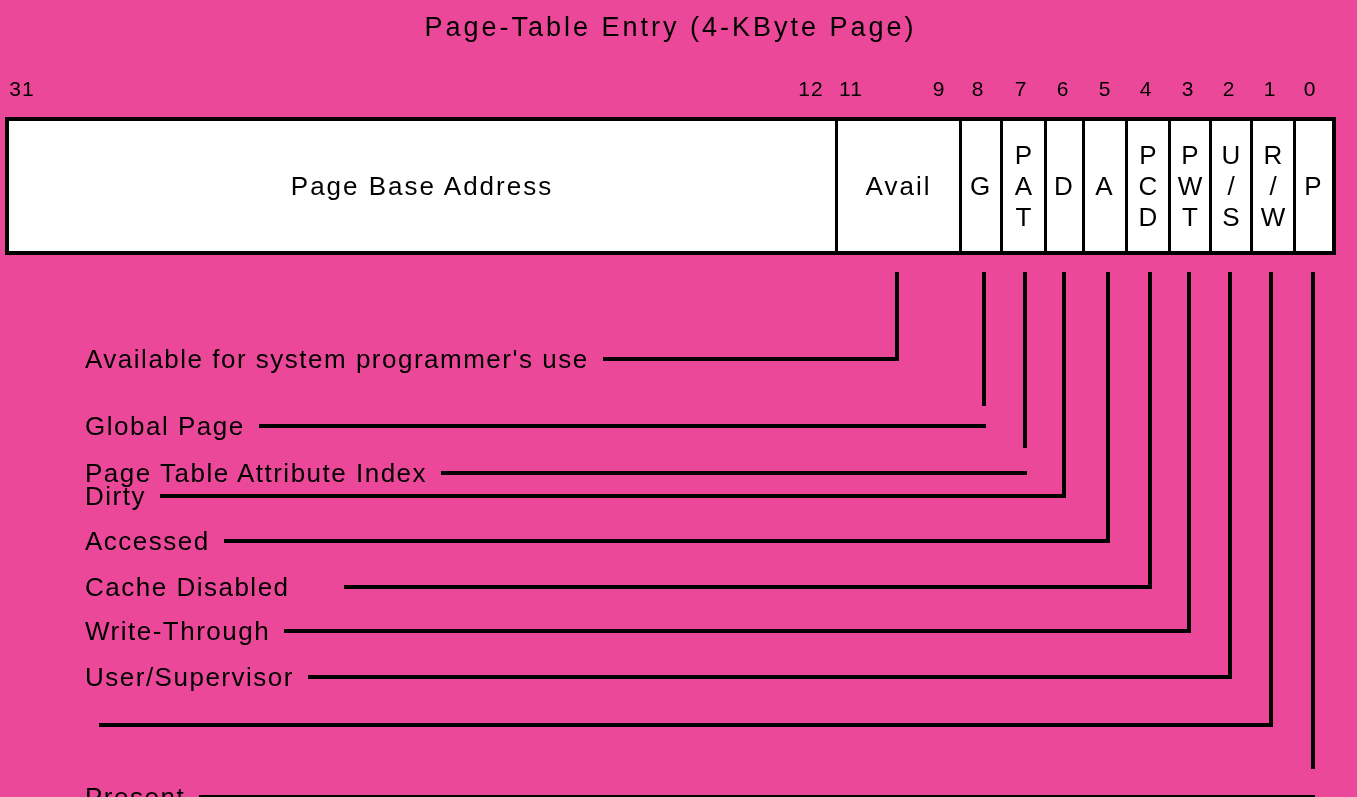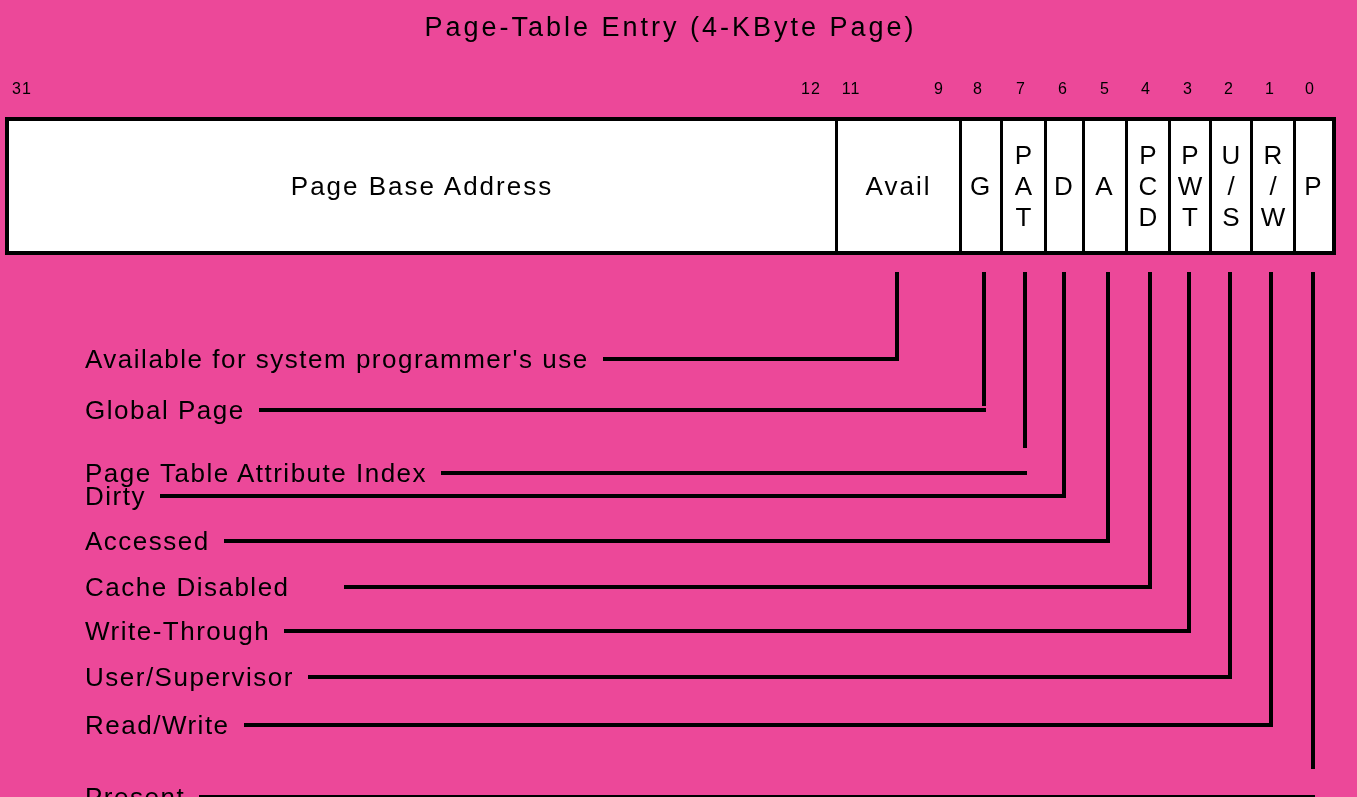--- a/index.html
+++ b/index.html
@@ -8,21 +8,21 @@
     font-family:"Liberation Sans","DejaVu Sans",sans-serif;color:#000;
   }
   
   #title{
     position:absolute;left:5px;top:12px;width:1331px;text-align:center;
     font-size:27px;letter-spacing:3px;white-space:nowrap;
   }
   
   .bit-num{
     position:absolute;top:76px;height:26px;line-height:26px;
-    font-size:16px;letter-spacing:1px;transform:translateX(-50%);white-space:nowrap;
+    font-size:21px;letter-spacing:1px;transform:translateX(-50%);white-space:nowrap;
   }
   
   #register{
     position:absolute;left:5px;top:117px;width:1331px;height:138px;
     border:4px solid #000;box-sizing:border-box;display:flex;background:#fff;
   }
   .cell{
     box-sizing:border-box;height:100%;display:flex;align-items:center;justify-content:center;
     border-right:3px solid #000;
   }
@@ -108,21 +108,21 @@
     <span class="bit-num" style="left: 1146px;">4</span>
     <span class="bit-num" style="left: 1188px;">3</span>
     <span class="bit-num" style="left: 1229px;">2</span>
     <span class="bit-num" style="left: 1270px;">1</span>
     <span class="bit-num" style="left: 1310px;">0</span>
     <div class="conn-row" style="left: 85px; top: 343px; width: 814px; text-align: right;">
       <span class="conn-label">Available for system programmer's use</span>
       <div class="conn-line"></div>
     </div>
     <div class="conn-vert" style="left: 895px; top: 272px; height: 87px;"></div>
-    <div class="conn-row" style="left: 85px; top: 394px; width: 901px; align-items: center;">
+    <div class="conn-row" style="left: 85px; top: 410px; width: 901px; align-items: center;">
       <span class="conn-label">Global Page</span>
       <div class="conn-line"></div>
     </div>
     <div class="conn-vert" style="left: 982px; top: 272px; height: 134px;"></div>
     <div class="conn-row" style="left: 85px; top: 457px; width: 942px; text-align: center;">
       <span class="conn-label">Page Table Attribute Index</span>
       <div class="conn-line"></div>
     </div>
     <div class="conn-vert" style="left: 1023px; top: 272px; height: 176px;"></div>
     <div class="conn-row" style="left: 85px; top: 480px; width: 981px;">
@@ -144,21 +144,20 @@
       <span class="conn-label">Write-Through</span>
       <div class="conn-line"></div>
     </div>
     <div class="conn-vert" style="left: 1187px; top: 272px; height: 359px;"></div>
     <div class="conn-row" style="left: 85px; top: 661px; width: 1147px;">
       <span class="conn-label">User/Supervisor</span>
       <div class="conn-line"></div>
     </div>
     <div class="conn-vert" style="left: 1228px; top: 272px; height: 405px;"></div>
     <div class="conn-row" style="left: 85px; top: 709px; width: 1188px;">
-      <span class="conn-label">Read/Write</span>
       <div class="conn-line"></div>
     </div>
     <div class="conn-vert" style="left: 1269px; top: 272px; height: 453px;"></div>
     <div class="conn-row" style="left: 85px; top: 781px; width: 1230px; justify-content: flex-end;">
       <span class="conn-label">Present</span>
       <div class="conn-line"></div>
     </div>
     <div class="conn-vert" style="left: 1311px; top: 272px; height: 497px;"></div>
   </div>
 

